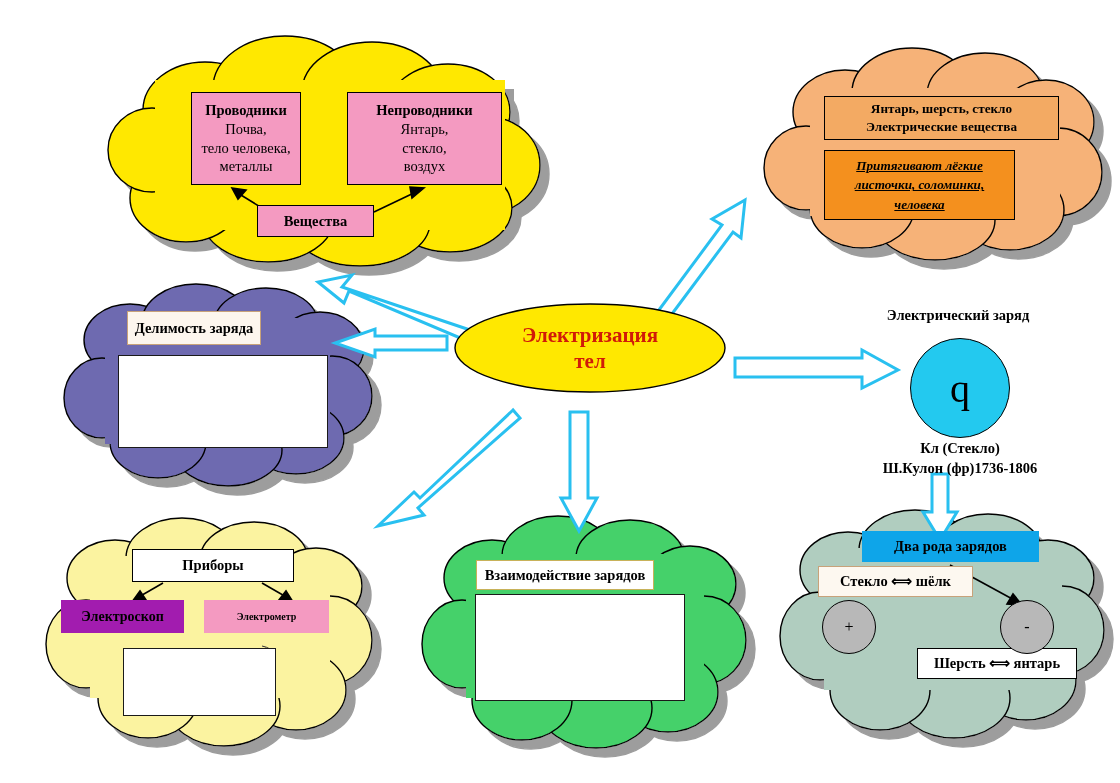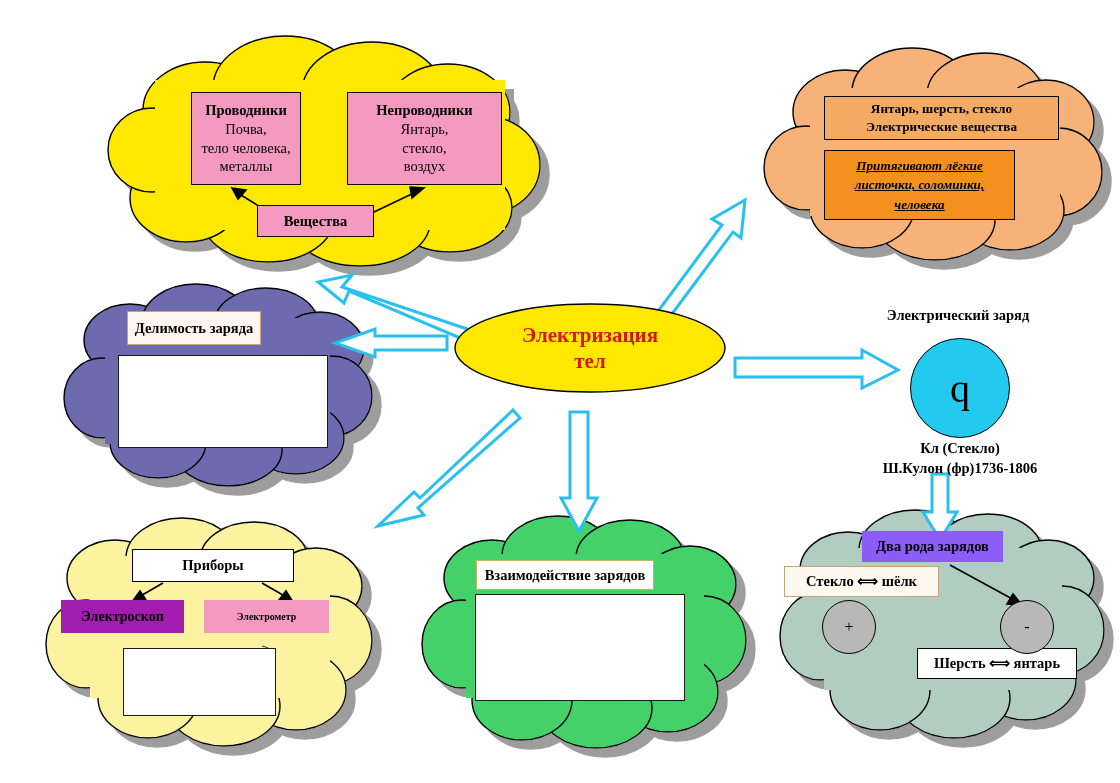--- a/index.html
+++ b/index.html
@@ -45,23 +45,23 @@
      border:1.2px solid #c8b25a;font-size:14.5px;}
   #img-vzaim{left:475px;top:594px;width:210px;height:107px;background:#ffffff;
      border:1.6px solid #1a1a1a;}
 
   #lbl-elzaryad{left:870px;top:304px;width:176px;height:22px;font-size:14.5px;}
   #circle-q{left:910px;top:338px;width:100px;height:100px;border-radius:50%;
      background:#23c9ef;border:1.4px solid #000;font-size:40px;
      font-family:"Liberation Serif", serif;}
   #lbl-kulon{left:865px;top:437px;width:190px;height:44px;font-size:14.5px;line-height:1.35;}
 
-  #box-dvaroda{left:862px;top:531px;width:141px;height:31px;background:#8b5cf6;
+  #box-dvaroda{left:862px;top:531px;width:177px;height:31px;background:#0ea5e9;
      border:none;font-size:14.5px;}
-  #box-steklo{left:784px;top:566px;width:155px;height:31px;background:#fdf8f0;
+  #box-steklo{left:818px;top:566px;width:155px;height:31px;background:#fdf8f0;
      border:1.2px solid #c8a27a;font-size:14.5px;}
   #box-sherst{left:917px;top:648px;width:160px;height:31px;background:#ffffff;
      border:1.2px solid #000;font-size:14.5px;}
   .chg{position:absolute;border-radius:50%;background:#b8b8b8;border:1.4px solid #000;
        display:flex;align-items:center;justify-content:center;font-size:16px;}
   #chg-plus{left:822px;top:600px;width:52px;height:52px;}
   #chg-minus{left:1000px;top:600px;width:52px;height:52px;}
 </style>
 </head>
 <body>

